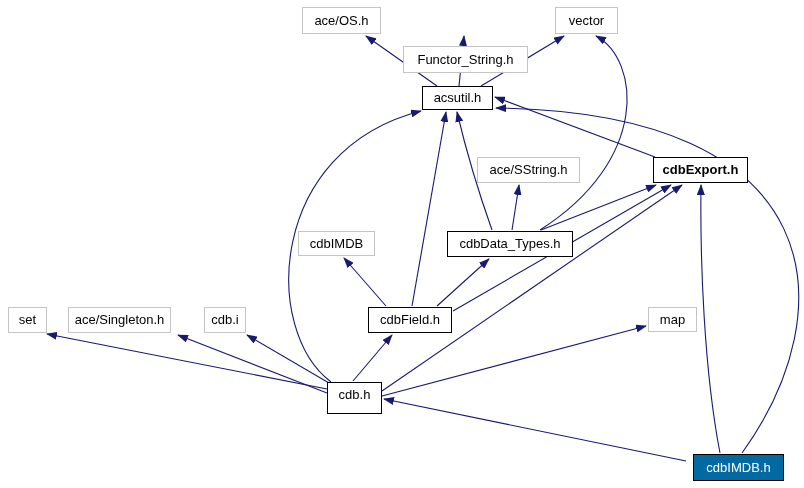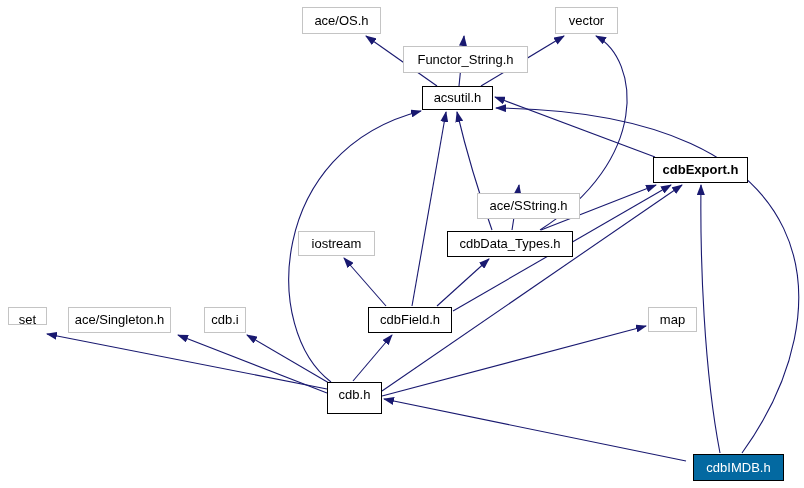--- a/index.html
+++ b/index.html
@@ -57,24 +57,24 @@
       <path class="edge" d="M382,396 L646,326" stroke="#191970" marker-end="url(#arrowhead)"></path>
       <path class="edge" d="M686,461 L384,399" stroke="#191970" marker-end="url(#arrowhead)"></path>
       <path class="edge" d="M720,453 C704,370 700,260 701,185" stroke="#191970" marker-end="url(#arrowhead)"></path>
       <path class="edge" d="M742,453 C845,310 832,112 496,108" stroke="#191970" marker-end="url(#arrowhead)"></path>
     </svg>
 
 <div class="node external" style="left: 302px; top: 7px; width: 79px; height: 27px; line-height: 25px;">ace/OS.h</div>
     <div class="node external" style="left: 403px; top: 7px; width: 125px; height: 27px; line-height: 25px; margin-top: 39px;">Functor_String.h</div>
     <div class="node project" style="left: 422px; top: 86px; width: 71px; height: 24px; line-height: 22px;">acsutil.h</div>
     <div class="node external" style="left: 555px; top: 7px; width: 63px; height: 27px; line-height: 25px;">vector</div>
-    <div class="node external" style="left: 477px; top: 157px; width: 103px; height: 26px; line-height: 24px; margin-top: 36px;">ace/SString.h</div>
+    <div class="node external" style="left: 477px; top: 157px; width: 103px; height: 26px; line-height: 24px;">ace/SString.h</div>
     <div class="node project" style="left: 653px; top: 157px; width: 95px; height: 26px; line-height: 24px; font-weight: bold;">cdbExport.h</div>
-    <div class="node external" style="left: 298px; top: 231px; width: 77px; height: 25px; line-height: 23px;">iostream</div>
+    <div class="node external" style="left: 298px; top: 231px; width: 77px; height: 25px; line-height: 23px;">cdbIMDB</div>
     <div class="node project" style="left: 447px; top: 231px; width: 126px; height: 26px; line-height: 24px;">cdbData_Types.h</div>
-    <div class="node external" style="left: 8px; top: 307px; width: 39px; height: 18px; line-height: 24px;">set</div>
+    <div class="node external" style="left: 8px; top: 307px; width: 39px; height: 26px; line-height: 24px;">set</div>
     <div class="node external" style="left: 68px; top: 307px; width: 103px; height: 26px; line-height: 24px;">ace/Singleton.h</div>
     <div class="node external" style="left: 204px; top: 307px; width: 42px; height: 26px; line-height: 24px;">cdb.i</div>
     <div class="node project" style="left: 368px; top: 307px; width: 84px; height: 26px; line-height: 24px;">cdbField.h</div>
     <div class="node external" style="left: 648px; top: 307px; width: 49px; height: 25px; line-height: 23px;">map</div>
     <div class="node project" style="left: 327px; top: 382px; width: 55px; height: 32px; line-height: 23px;">cdb.h</div>
     <div class="node current" style="left: 687px; top: 454px; width: 91px; height: 27px; line-height: 25px;">cdbIMDB.h</div>
   </div>
 
 </body></html>

